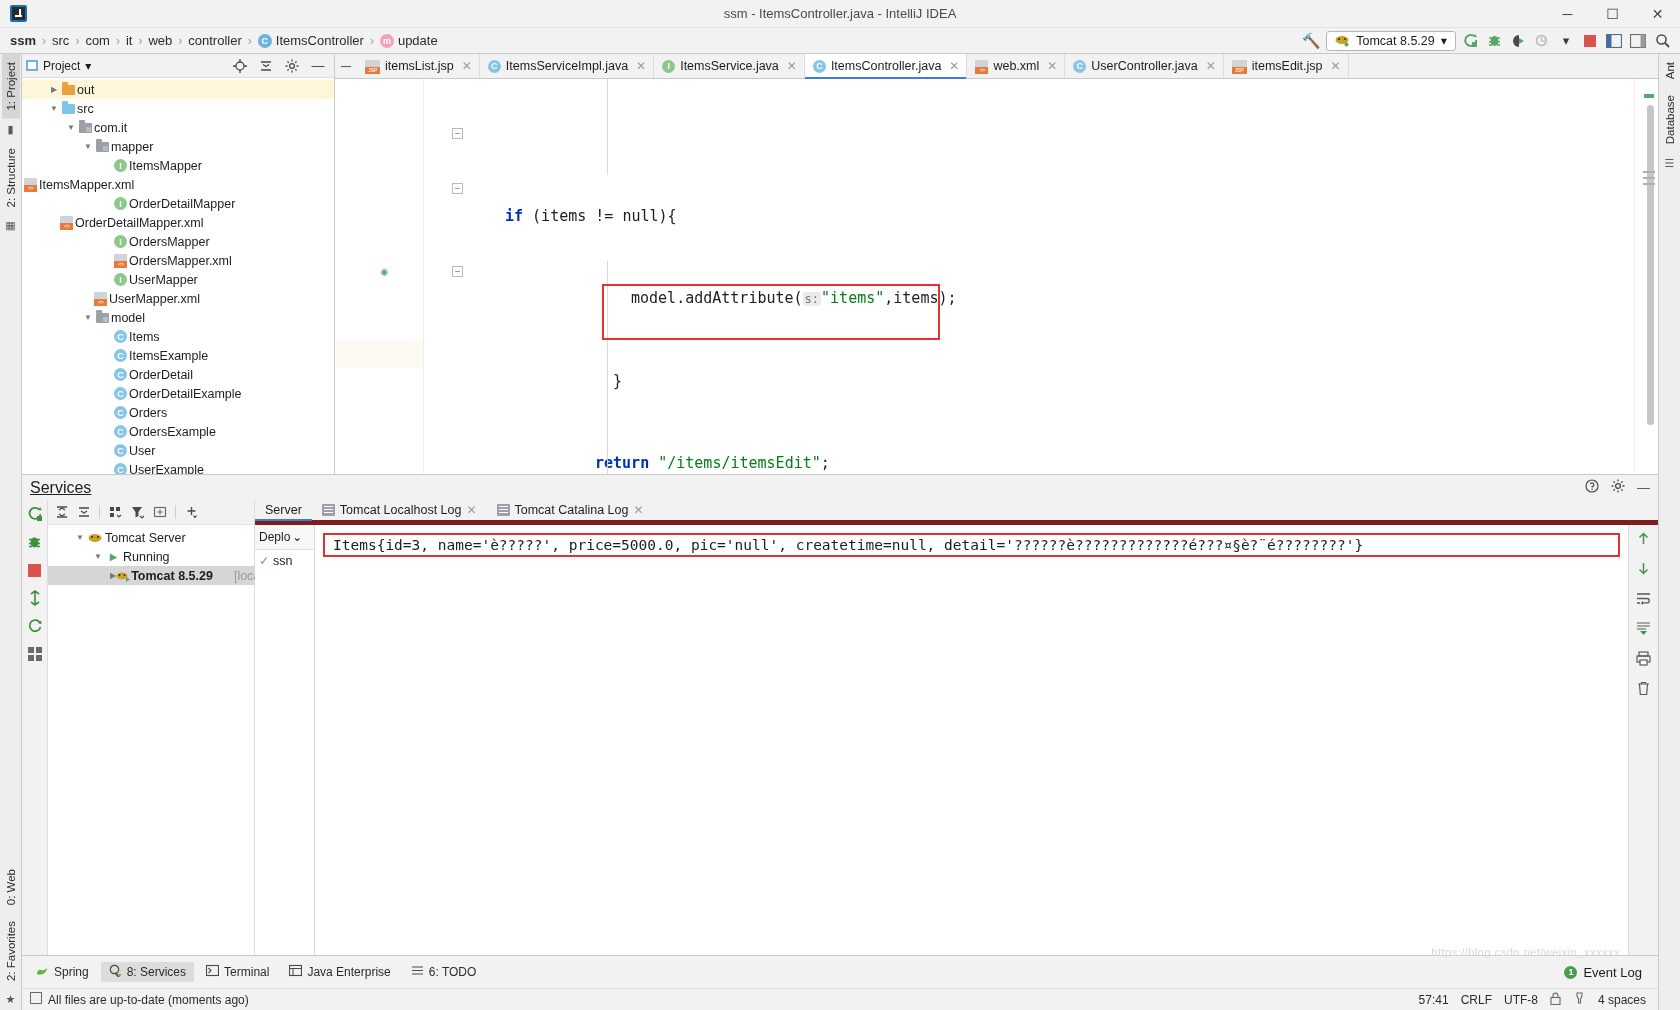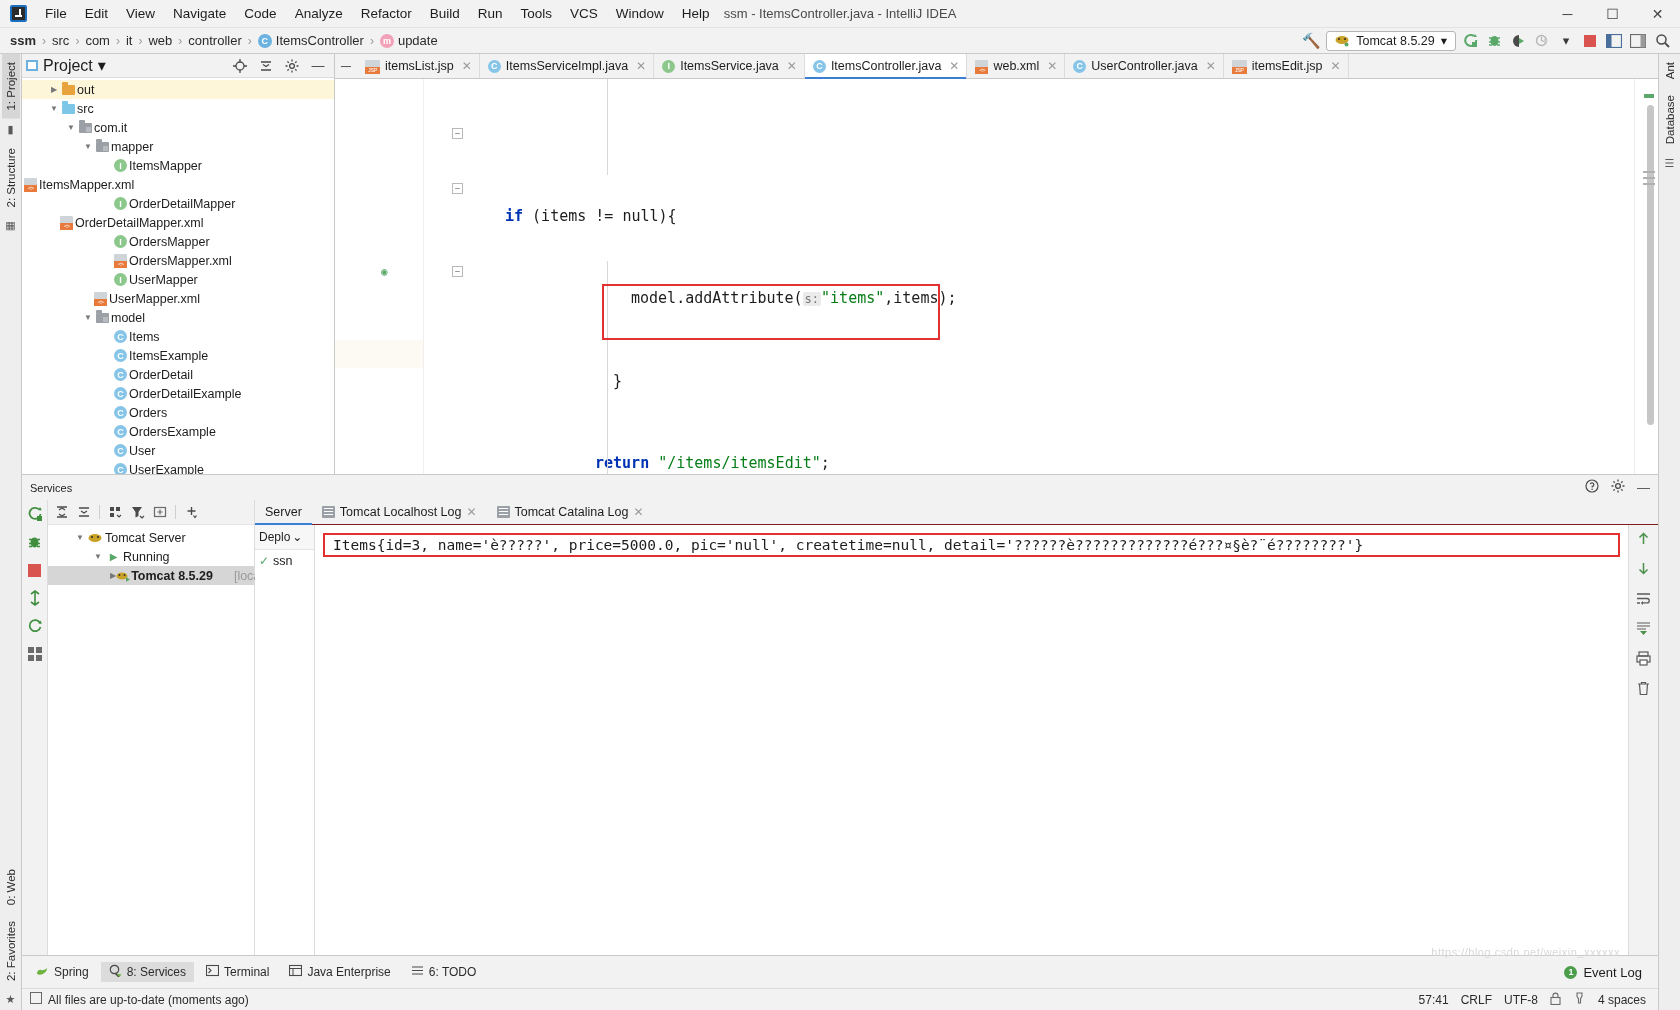--- a/index.html
+++ b/index.html
@@ -98,21 +98,21 @@
   .upper { display: flex; height: 420px; flex: 0 0 420px; min-height: 0; }
 
   .project-panel {
     width: 313px; flex: 0 0 313px; background: #fff; display: flex; flex-direction: column;
     border-right: 1px solid #c9c9c9; min-height: 0;
   }
   .panel-head {
     height: 24px; background: #f2f2f2; display: flex; align-items: center;
     padding: 0 4px; border-bottom: 1px solid #dcdcdc; flex: 0 0 24px;
   }
-  .panel-title { font-size: 16px; display: flex; align-items: center; gap: 5px; }
+  .panel-title { font-size: 12px; display: flex; align-items: center; gap: 5px; }
   .panel-head-ic { margin-left: auto; display: flex; align-items: center; gap: 6px; padding-right: 2px; }
   .blue-sq { width: 12px; height: 11px; border: 2px solid #6cb2e0; background: #fff; }
   .tree { flex: 1 1 auto; overflow: hidden; padding-top: 2px; font-size: 12.5px; }
   .node { display: flex; align-items: center; height: 19px; white-space: nowrap; }
   .node.sel-soft { background: #fdf6d8; }
   .node .arrow { width: 12px; text-align: center; color: #777; font-size: 8px; flex: 0 0 12px; }
   .node .ico { width: 17px; display: flex; justify-content: center; align-items: center; flex: 0 0 17px; }
   .folder {
     width: 13px; height: 10px; border-radius: 1px; position: relative; display: inline-block;
   }
@@ -211,21 +211,21 @@
 
   
   .services {
     flex: 1 1 auto; display: flex; flex-direction: column; min-height: 0;
     border-top: 1px solid #c9c9c9; background: #f2f2f2;
   }
   .svc-head {
     height: 25px; display: flex; align-items: center; padding: 0 8px; flex: 0 0 25px;
     background: #f2f2f2;
   }
-  .svc-head-title { font-size: 11px; }
+  .svc-head-title { font-size: 16px; text-decoration: underline; }
   .svc-head-ic { margin-left: auto; display: flex; align-items: center; gap: 12px; color: #4a4a4a; font-size: 13px; }
   .svc-body { flex: 1 1 auto; display: flex; min-height: 0; }
 
   .svc-rail {
     width: 26px; flex: 0 0 26px; background: #f2f2f2; border-right: 1px solid #dcdcdc;
     display: flex; flex-direction: column; align-items: center; padding-top: 5px; gap: 10px;
   }
   .svc-rail .ri { font-size: 13px; color: #3f8f3f; width: 18px; height: 18px; display: flex; align-items: center; justify-content: center;}
 
   .svc-tree-col { width: 207px; flex: 0 0 207px; display: flex; flex-direction: column; border-right: 1px solid #dcdcdc; background: #fff; }
@@ -234,21 +234,21 @@
     background: #f2f2f2; border-bottom: 1px solid #e4e4e4; flex: 0 0 25px;
   }
   .tti { width: 19px; height: 19px; display: flex; align-items: center; justify-content: center; font-size: 12px; color: #4a4a4a; }
   .svc-tree { flex: 1 1 auto; background: #fff; font-size: 12.5px; padding-top: 3px; }
   .svc-node { display: flex; align-items: center; height: 19px; white-space: nowrap; }
   .svc-node.sel { background: #d6d6d6; }
 
   .svc-main { flex: 1 1 auto; display: flex; flex-direction: column; min-width: 0; background: #fff; }
   .svc-tabs {
     height: 25px; display: flex; align-items: stretch; background: #f2f2f2;
-    border-bottom: 1px solid #7f1d1d; flex: 0 0 25px;
+    border-bottom: 5px solid #7f1d1d; flex: 0 0 25px;
   }
   .svc-tab {
     display: flex; align-items: center; gap: 5px; padding: 0 10px; font-size: 12.5px; position: relative;
   }
   .svc-tab.active { background: #f2f2f2; }
   .svc-tab.active::after {
     content: ""; position: absolute; left: 0; right: 0; bottom: -1px; height: 2px; background: #3b7fd4;
   }
   .svc-tab .x { color: #9a9a9a; font-size: 12px; }
   .log-ico {
@@ -313,35 +313,20 @@
     pointer-events: none; letter-spacing: 0.5px;
   }
 </style>
 </head>
 <body>
 
 <div class="app">
 
   <div class="titlebar">
     <div class="ij-logo"></div>
-    <div class="menu">
-      <div class="menu-item">File</div>
-      <div class="menu-item">Edit</div>
-      <div class="menu-item">View</div>
-      <div class="menu-item">Navigate</div>
-      <div class="menu-item">Code</div>
-      <div class="menu-item">Analyze</div>
-      <div class="menu-item">Refactor</div>
-      <div class="menu-item">Build</div>
-      <div class="menu-item">Run</div>
-      <div class="menu-item">Tools</div>
-      <div class="menu-item">VCS</div>
-      <div class="menu-item">Window</div>
-      <div class="menu-item">Help</div>
-    </div>
     <div class="win-title">ssm - ItemsController.java - IntelliJ IDEA</div>
     <div class="win-btns">
       <div class="win-btn">─</div>
       <div class="win-btn">☐</div>
       <div class="win-btn close">✕</div>
     </div>
   </div>
 
   <div class="navbar">
     <div class="crumbs">

